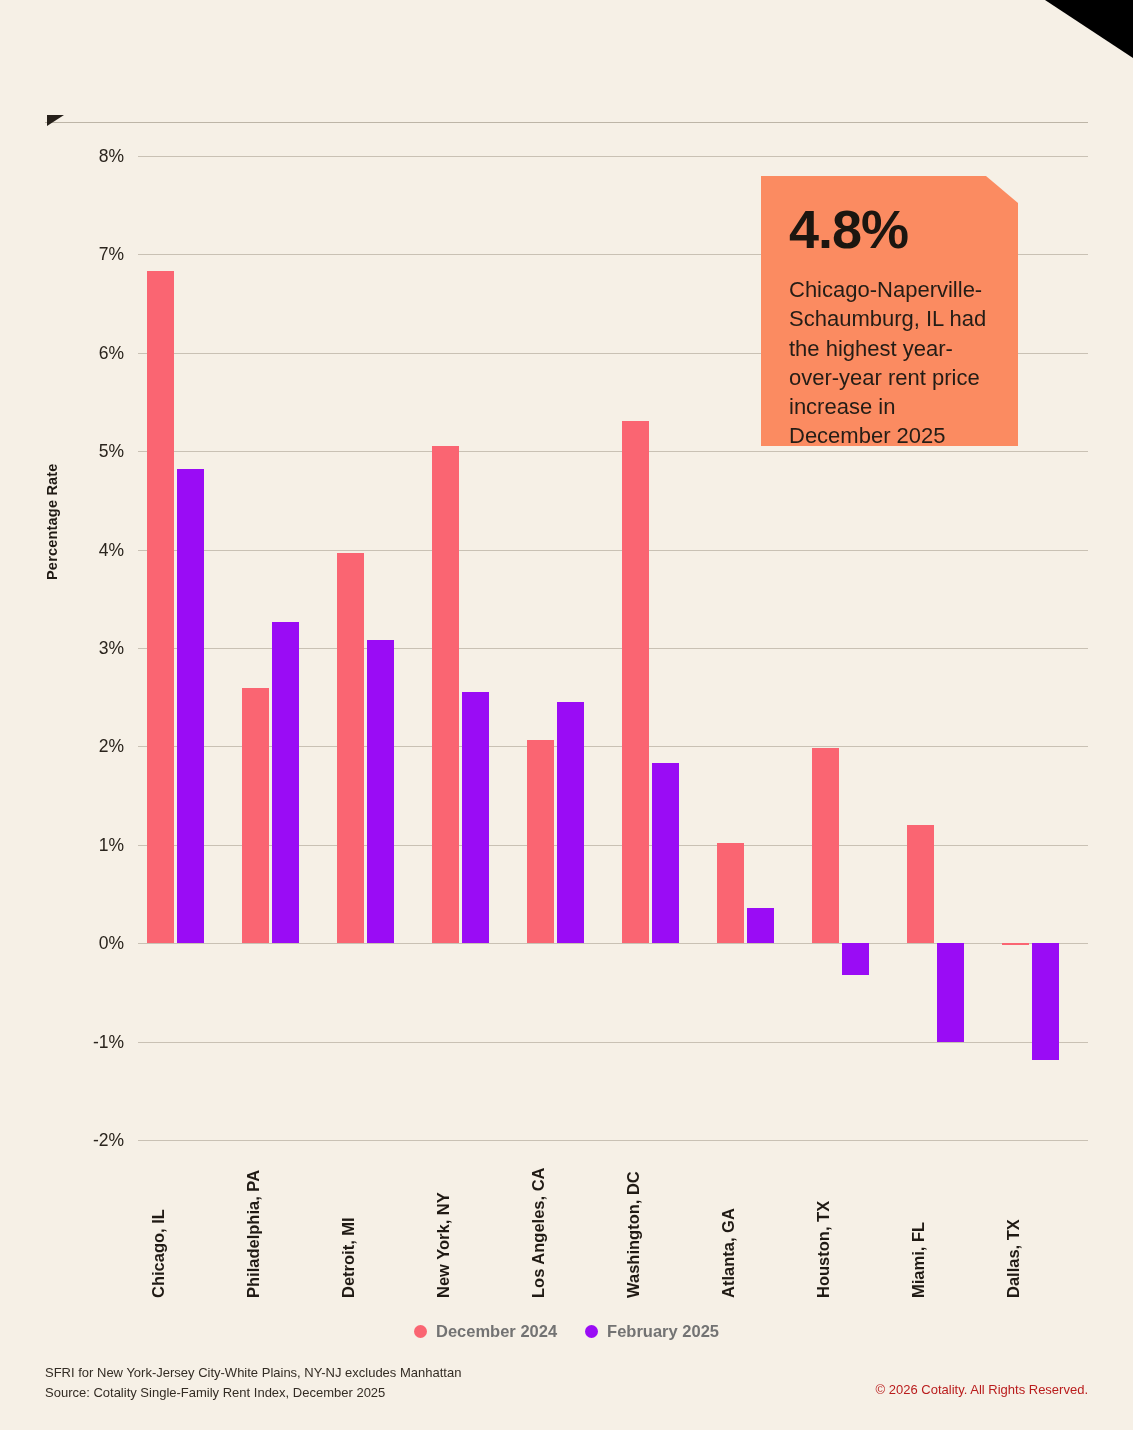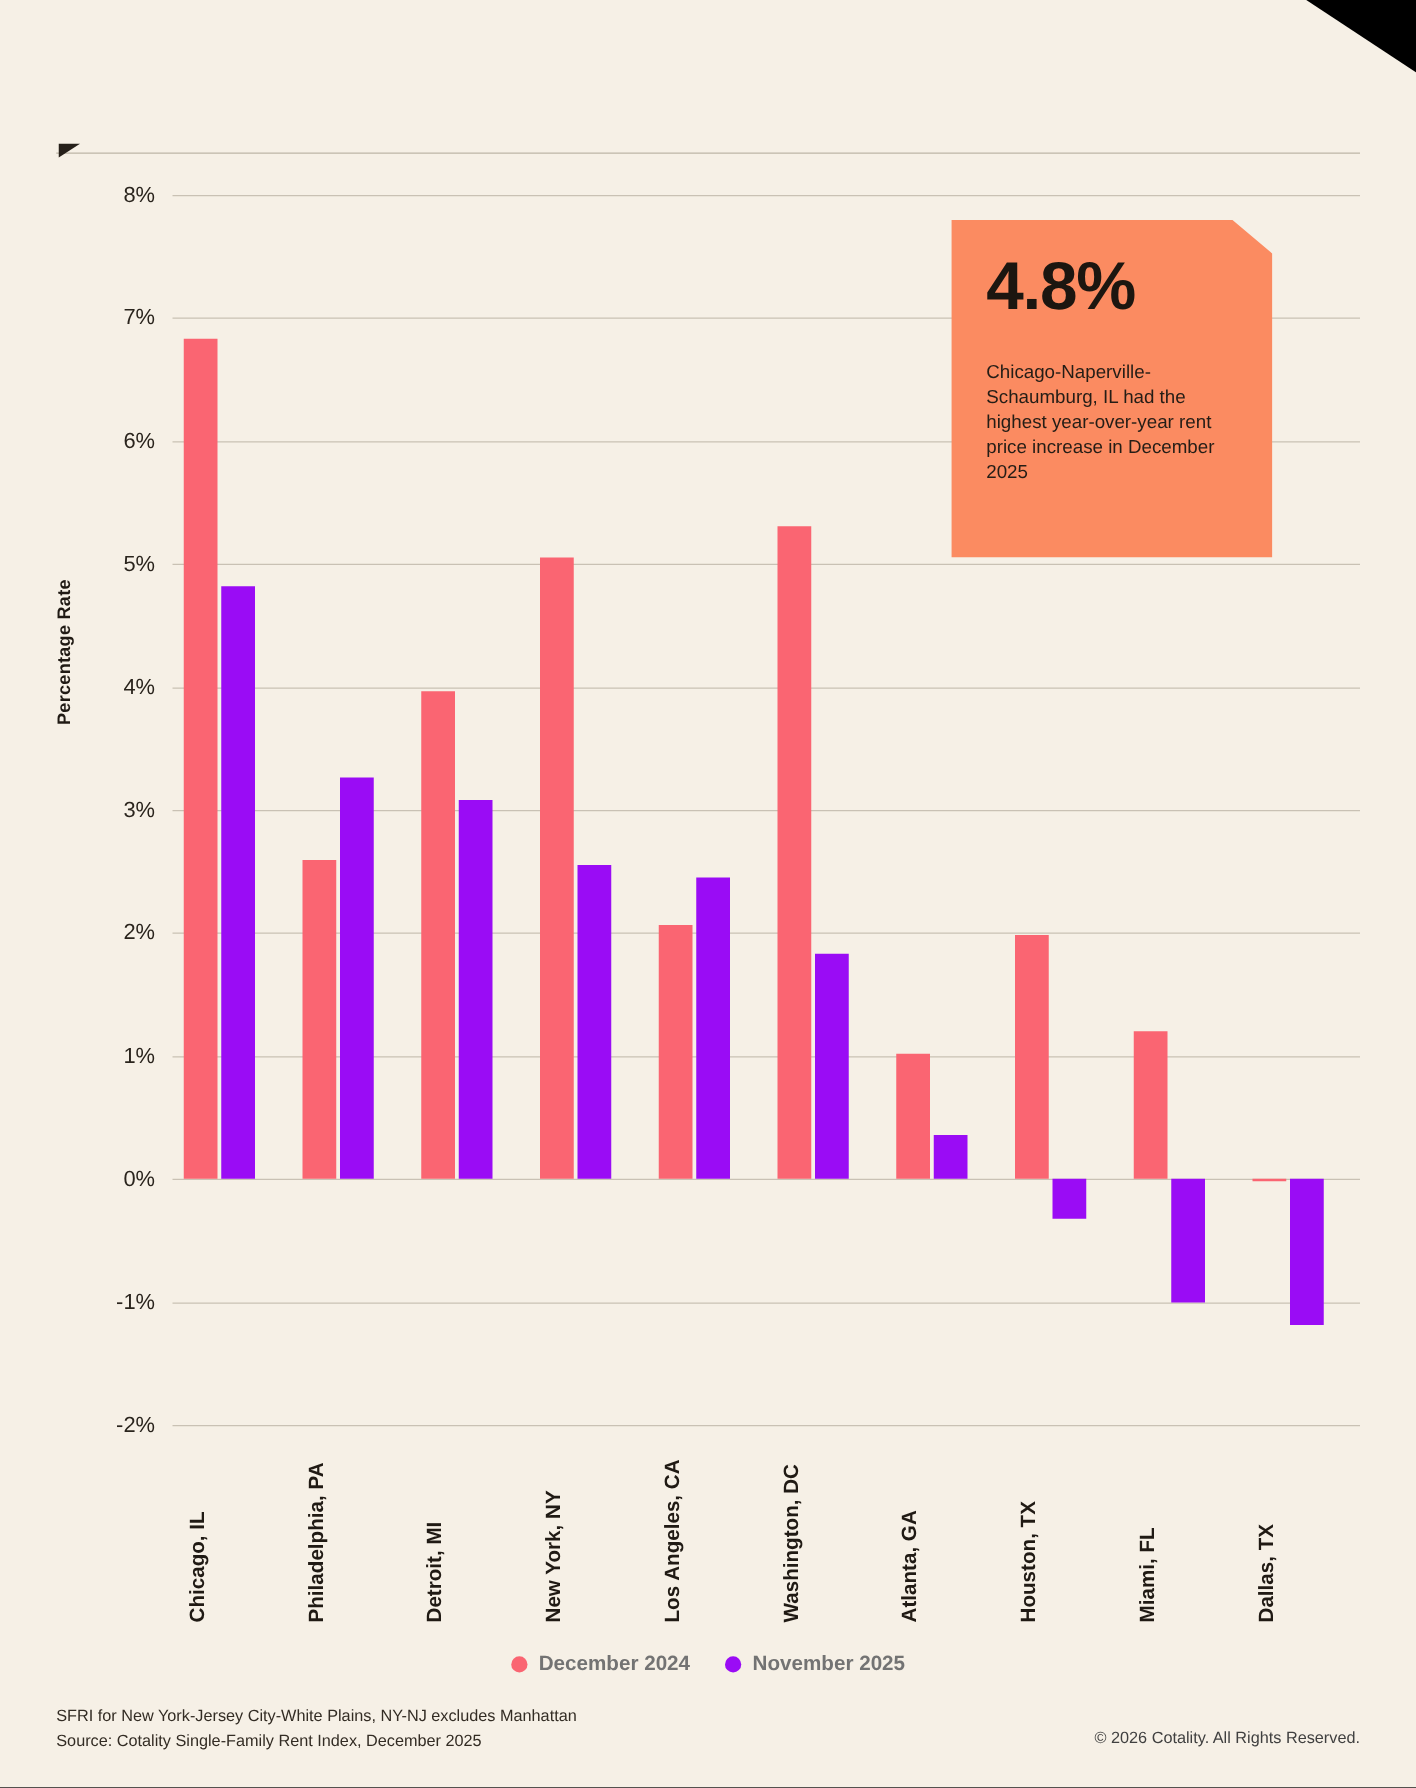--- a/index.html
+++ b/index.html
@@ -147,22 +147,22 @@
     padding: 26px 24px 0 28px;
   }
   #callout-value {
     font-size: 54px;
     font-weight: bold;
     color: #1C1610;
     line-height: 1.0;
     letter-spacing: -1px;
   }
   #callout-text {
-    margin-top: 32px;
-    font-size: 15px;
+    margin-top: 19px;
+    font-size: 22px;
     line-height: 1.33;
     color: #241D16;
     white-space: pre-line;
   }
 
   
   #legend {
     position: absolute;
     left: 0;
     top: 1322px;
@@ -196,21 +196,21 @@
     font-size: 13px;
     line-height: 1.55;
     color: #332C24;
     white-space: pre-line;
   }
   #footer-right {
     position: absolute;
     right: 45px;
     top: 1382px;
     font-size: 13px;
-    color: #404040;
+    color: #b91c1c;
     text-align: right;
   }
 </style>
 </head>
 <body>
 
 <div id="page">
 
   <div id="title-rule"></div>
   <div id="title-marker"></div>
@@ -307,21 +307,21 @@
     <div id="callout-text">Chicago-Naperville-Schaumburg, IL had the highest year-over-year rent price increase in December 2025</div>
   </div>
 
   <div id="legend">
       <div class="legend-item">
         <span class="legend-dot" style="background: rgb(250, 101, 114);"></span>
         <span class="legend-label">December 2024</span>
       </div>
       <div class="legend-item">
         <span class="legend-dot" style="background: rgb(154, 12, 245);"></span>
-        <span class="legend-label">November 2025</span>
+        <span class="legend-label">February 2025</span>
       </div>
     </div>
 
   <div id="footer-left">SFRI for New York-Jersey City-White Plains, NY-NJ excludes Manhattan
 Source: Cotality Single-Family Rent Index, December 2025</div>
   <div id="footer-right">© 2026 Cotality. All Rights Reserved.</div>
 
 </div>
 
 </body></html>

